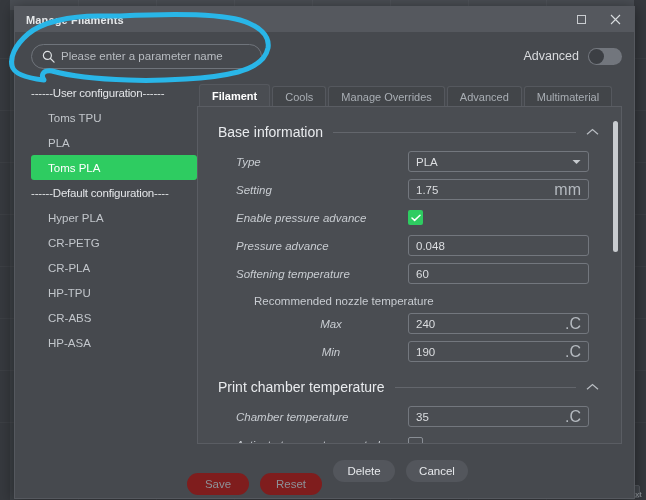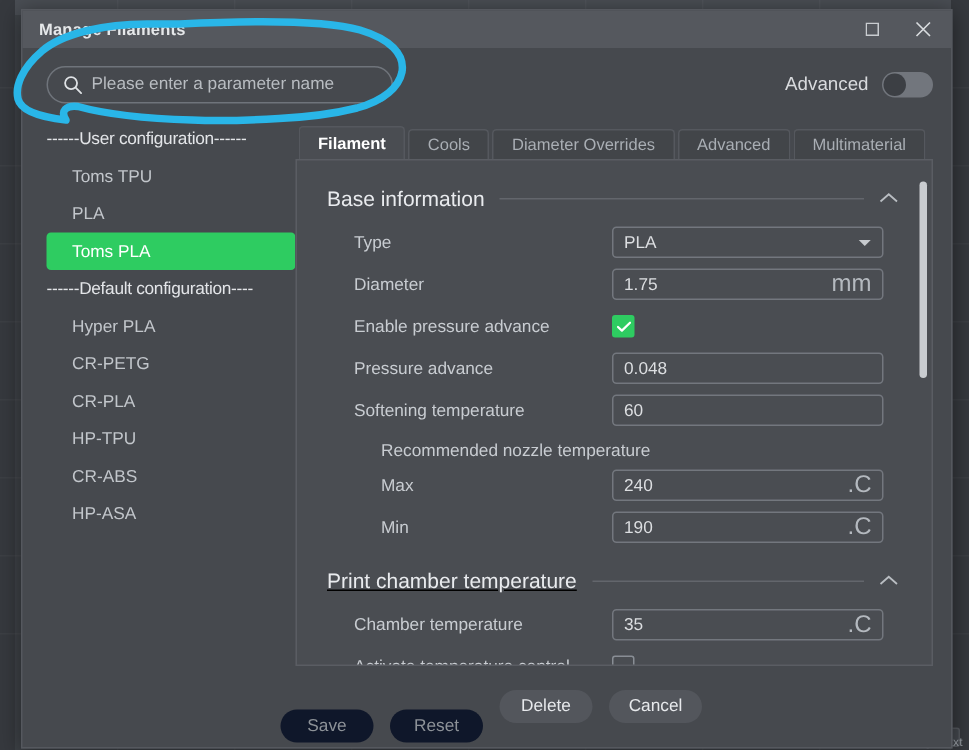--- a/index.html
+++ b/index.html
@@ -296,22 +296,23 @@
     align-items: center;
     height: 23px;
     margin-bottom: 5px;
   }
   .form-row .lbl {
     font-size: 11.5px;
     color: #c8ccd1;
     padding-left: 18px;
     width: 190px;
     box-sizing: border-box;
-  }
-  .form-row .lbl.indent2 { padding-left: 36px; }
+    font-style: italic;
+  }
+  .form-row .lbl.indent2 { padding-left: 36px; text-align: center; }
 
   .field {
     width: 181px;
     height: 21px;
     border: 1px solid #73777e;
     border-radius: 3px;
     display: flex;
     align-items: center;
     padding: 0 7px;
     box-sizing: border-box;
@@ -377,21 +378,21 @@
     border-radius: 11px;
     display: flex;
     align-items: center;
     justify-content: center;
     font-size: 11.5px;
     background: #53565c;
     color: #e7e9ec;
     box-sizing: border-box;
   }
   .fbtn.disabled {
-    background: #0f172a;
+    background: #7f1d1d;
     color: #8d9298;
     margin-top: 26px;
   }
 
   
   #annot {
     position: absolute;
     left: 0;
     top: 0;
     width: 646px;
@@ -477,21 +478,21 @@
         <div class="side-item">HP-TPU</div>
         <div class="side-item">CR-ABS</div>
         <div class="side-item">HP-ASA</div>
       </div>
 
       <div id="content-wrap">
 
         <div id="tabs">
           <div class="tab active">Filament</div>
           <div class="tab">Cools</div>
-          <div class="tab">Diameter Overrides</div>
+          <div class="tab">Manage Overrides</div>
           <div class="tab">Advanced</div>
           <div class="tab">Multimaterial</div>
         </div>
 
         <div id="panel">
           <div id="panel-inner">
 
             <div class="section-head">
               <span class="sec-title">Base information</span>
               <span class="rule"></span>
@@ -504,21 +505,21 @@
               <span class="lbl">Type</span>
               <div class="field">
                 <span class="val">PLA</span>
                 <svg class="caret" width="9" height="6" viewBox="0 0 9 6" aria-hidden="true">
                   <path d="M0.5 1 L4.5 5 L8.5 1 Z" fill="#c6cace"></path>
                 </svg>
               </div>
             </div>
 
             <div class="form-row">
-              <span class="lbl">Diameter</span>
+              <span class="lbl">Setting</span>
               <div class="field">
                 <span class="val">1.75</span>
                 <span class="suffix">mm</span>
               </div>
             </div>
 
             <div class="form-row">
               <span class="lbl">Enable pressure advance</span>
               <div class="chk on">
                 <svg width="10" height="8" viewBox="0 0 10 8" aria-hidden="true">
@@ -552,21 +553,21 @@
             </div>
 
             <div class="form-row">
               <span class="lbl indent2">Min</span>
               <div class="field">
                 <span class="val">190</span>
                 <span class="suffix">.C</span>
               </div>
             </div>
 
-            <div class="section-head" style="margin-top:13px;text-decoration:underline;">
+            <div class="section-head" style="margin-top:13px;">
               <span class="sec-title">Print chamber temperature</span>
               <span class="rule"></span>
               <svg class="chev" width="13" height="8" viewBox="0 0 13 8" aria-hidden="true">
                 <path d="M1 6.3 L6.5 1.5 L12 6.3" fill="none" stroke="#b9bdc2" stroke-width="1.2"></path>
               </svg>
             </div>
 
             <div class="form-row">
               <span class="lbl">Chamber temperature</span>
               <div class="field">

